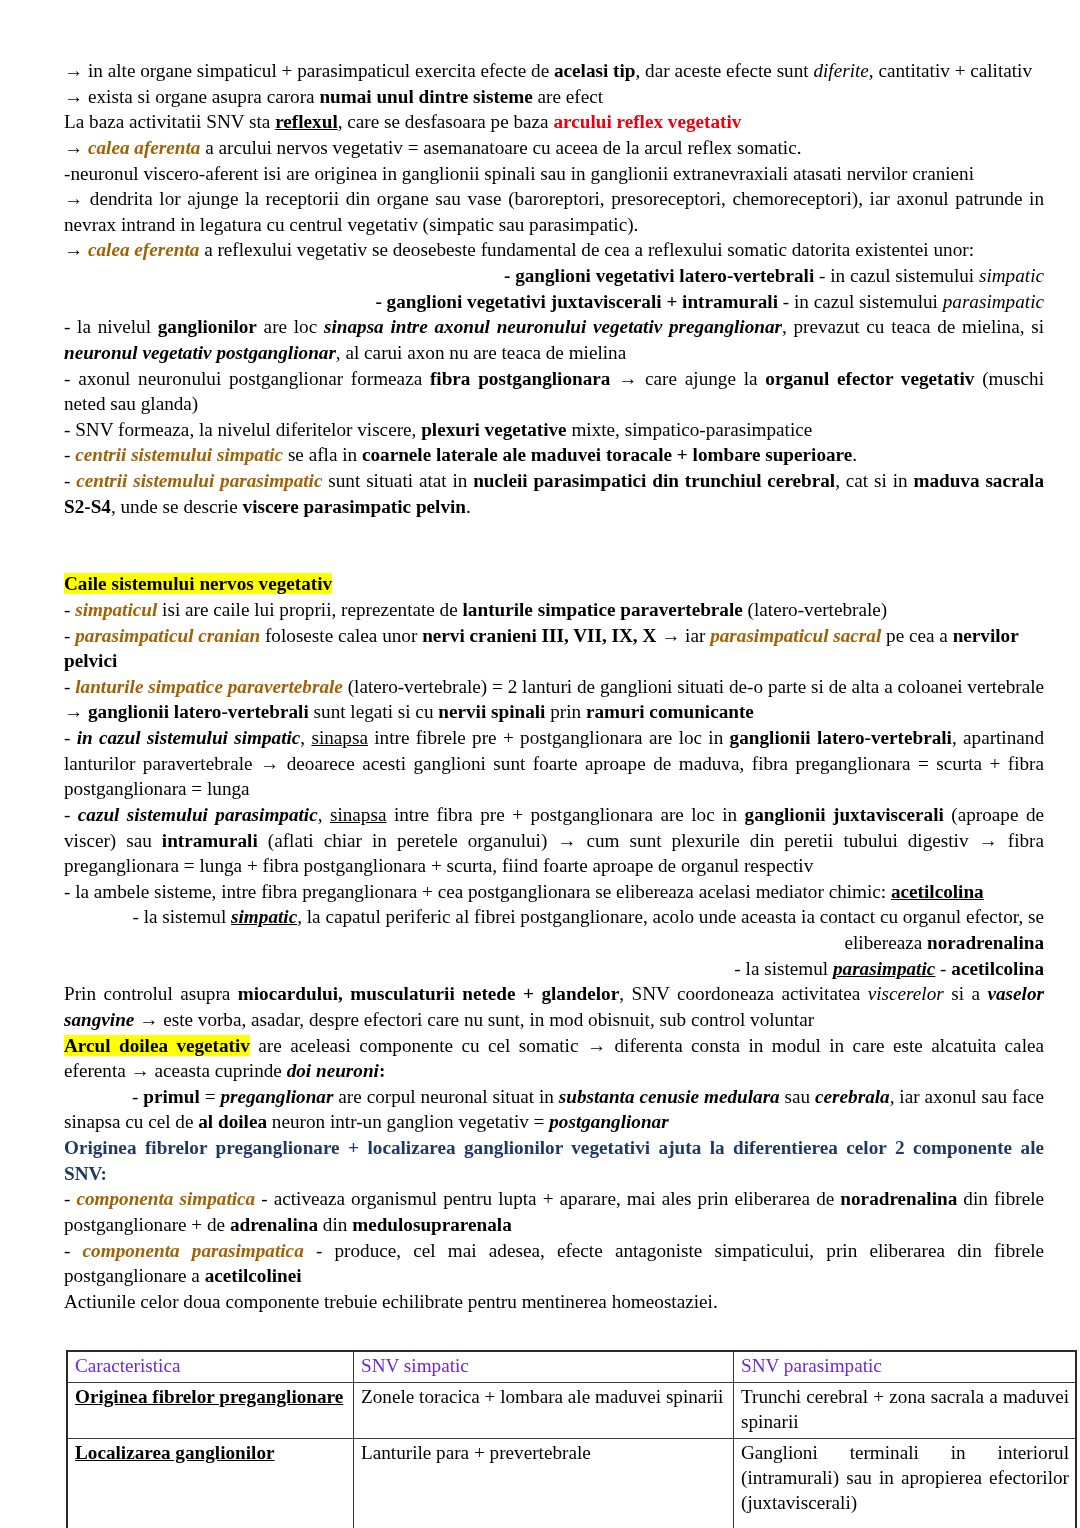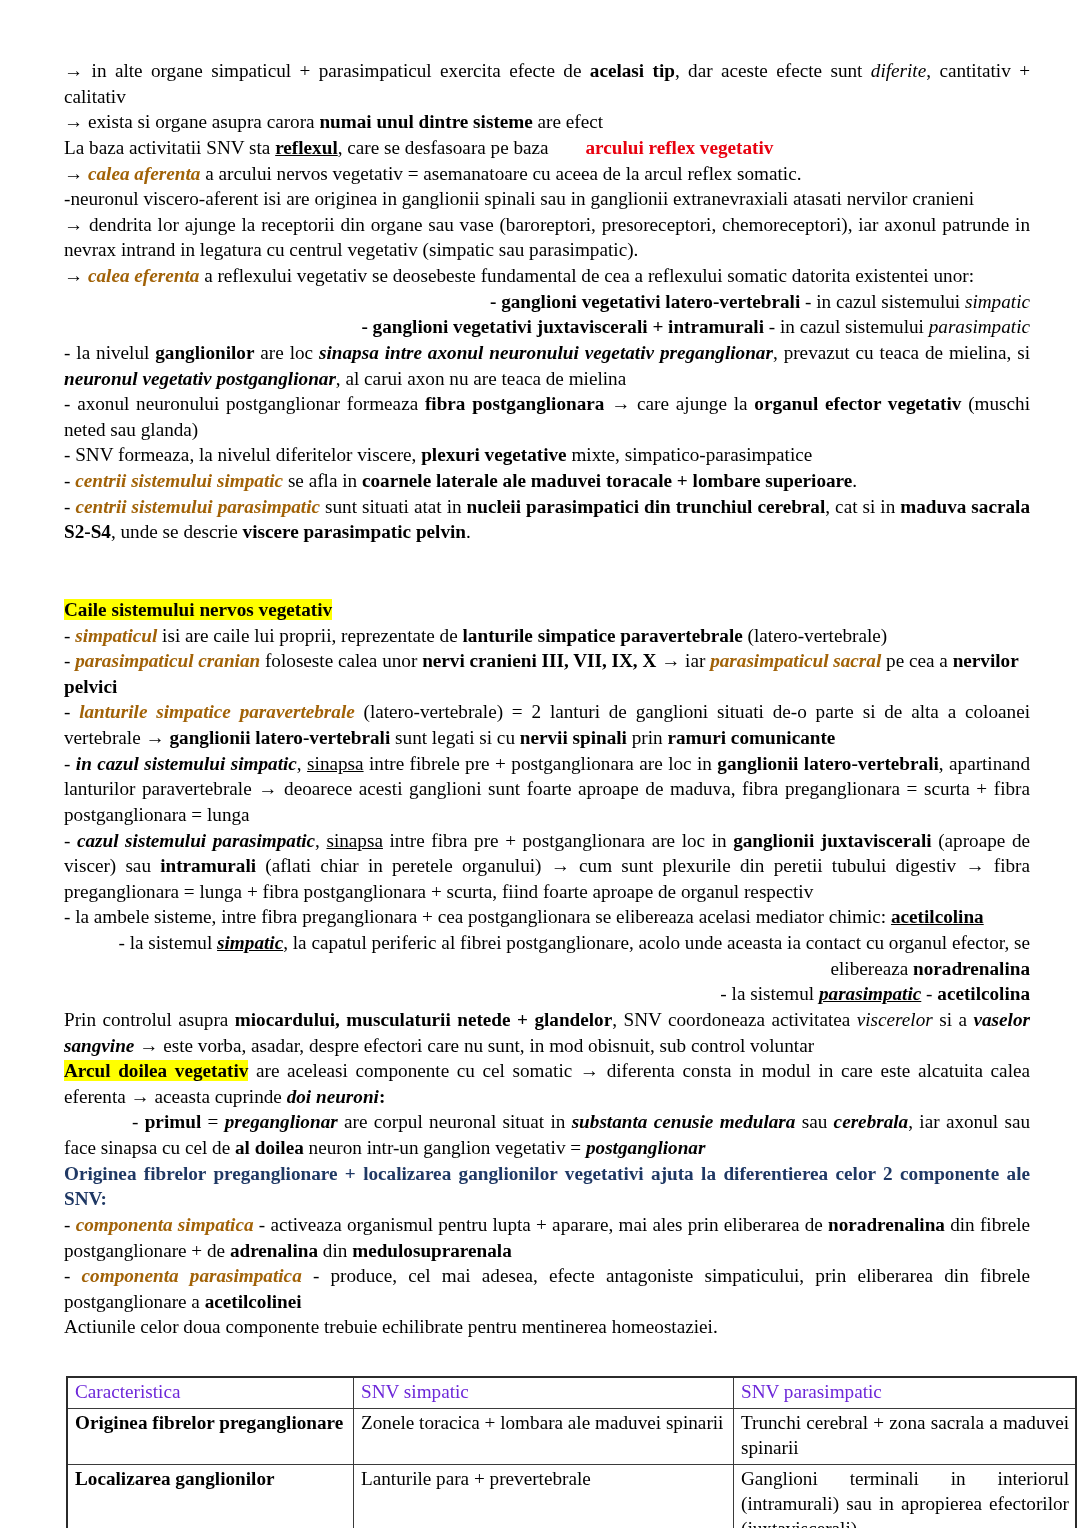--- a/index.html
+++ b/index.html
@@ -11,40 +11,40 @@
     width: 1080px;
     height: 1528px;
     font-family: "Liberation Serif", "DejaVu Serif", serif;
     color: #000000;
     overflow: hidden;
   }
   .page {
     position: relative;
     width: 1080px;
     height: 1528px;
-    padding: 58px 50px 0 64px;
+    padding: 58px 36px 0 64px;
     box-sizing: border-box;
   }
   .doc {
     font-size: 19.2px;
     line-height: 1.335;
     text-align: justify;
     text-justify: inter-word;
   }
   p.ln {
     margin: 0;
     padding: 0;
   }
   p.nj { text-align: left; }
   .ind { padding-left: 68px; text-align: right; }
   b, .b { font-weight: bold; }
   i, .i { font-style: italic; }
   .bi { font-weight: bold; font-style: italic; }
   .u  { text-decoration: underline; }
-  .red  { color: #e8010f; margin-left: 32px; }
+  .red  { color: #e8010f; }
   .redbi { color: #a16207; font-weight: bold; font-style: italic; }
   .blue { color: #1f3864; font-weight: bold; }
   .hl {
     background: #ffff00;
     font-weight: bold;
   }
   .spacer-lg { height: 52px; }
   .spacer-tbl { height: 36px; }
 
   table.cmp {
@@ -58,21 +58,21 @@
   table.cmp td {
     border: 1px solid #3a3a3a;
     padding: 2px 6px 3px 7px;
     vertical-align: top;
   }
   table.cmp { border: 2.5px solid #2b2b2b; }
   table.cmp tr.hdr td {
     color: #6d28d9;
     font-weight: normal;
   }
-  table.cmp td.key { font-weight: bold; }
+  table.cmp td.key { font-weight: bold; text-decoration: underline; }
   .col1 { width: 272px; }
   .col2 { width: 366px; }
   .col3 { width: 328px; }
   .tall { height: 128px; }
 </style>
 </head>
 <body>
 
 <div class="page">
   <div class="doc">

